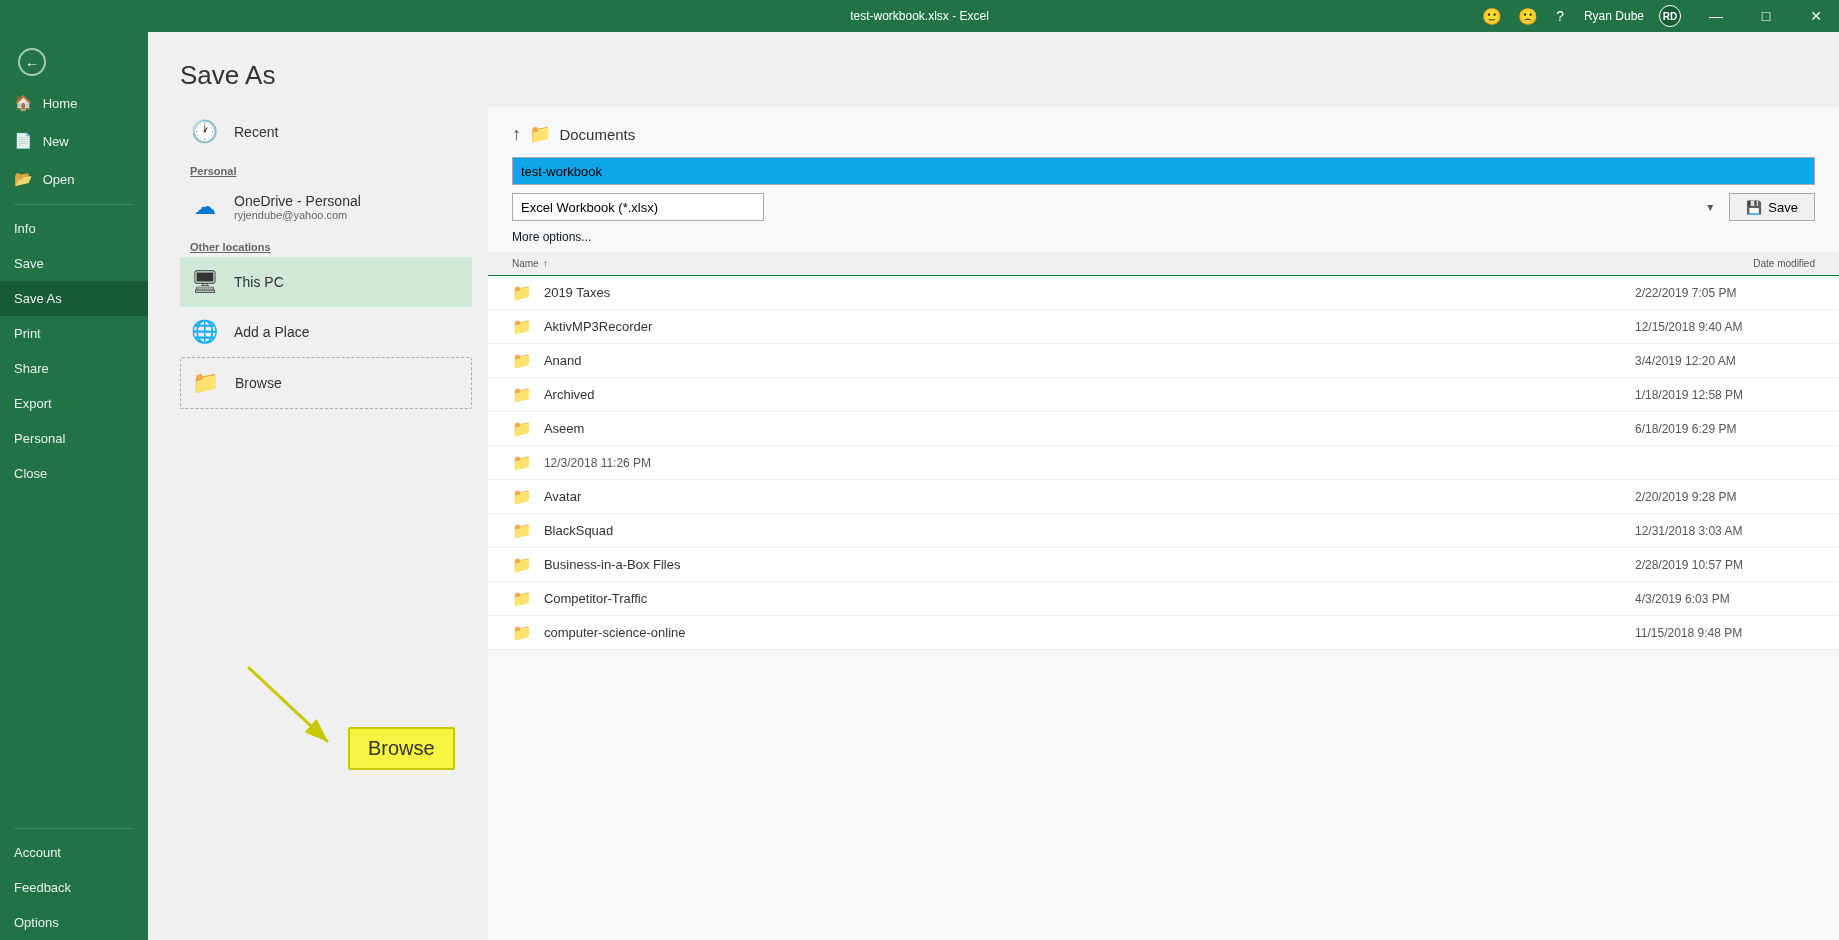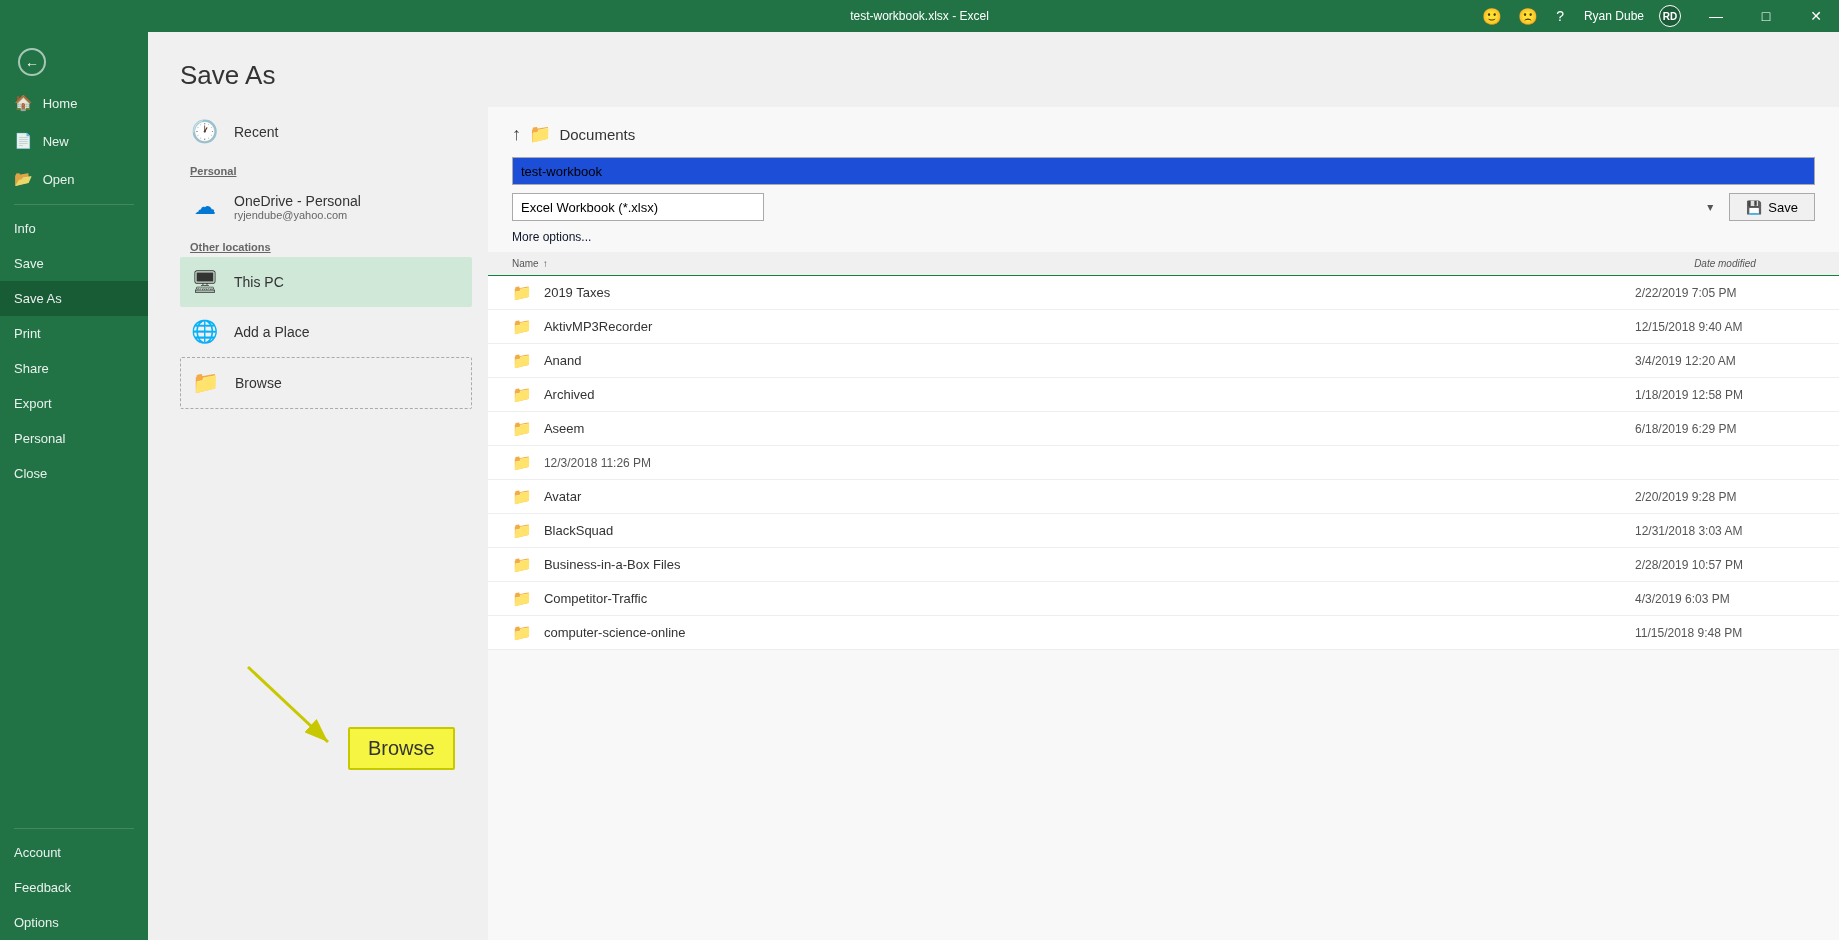--- a/index.html
+++ b/index.html
@@ -194,21 +194,21 @@
     }
     .breadcrumb-text {
       font-size: 15px;
       color: #333;
     }
     .filename-input {
       width: 100%;
       height: 28px;
       padding: 4px 8px;
       border: 1px solid #aaa;
-      background: #1d4ed8;
+      background: #0ea5e9;
       font-size: 13px;
       margin-bottom: 8px;
       outline: none;
     }
     .filetype-row {
       display: flex;
       align-items: center;
       gap: 8px;
       margin-bottom: 6px;
     }
@@ -261,21 +261,21 @@
     .file-list-header {
       display: flex;
       align-items: center;
       padding: 6px 24px;
       border-bottom: 1px solid #15803d;
       font-size: 10px;
       color: #555;
       background: #f0f0f0;
     }
     .file-list-name-col { flex: 1; display: flex; align-items: center; gap: 4px; cursor: pointer; }
-    .file-list-date-col { width: 180px; text-align: center; font-style: italic; }
+    .file-list-date-col { width: 180px; text-align: right; }
 
     .file-list-container {
       flex: 1;
       overflow-y: scroll;
       position: relative;
     }
     .file-row {
       display: flex;
       align-items: center;
       padding: 7px 24px;

